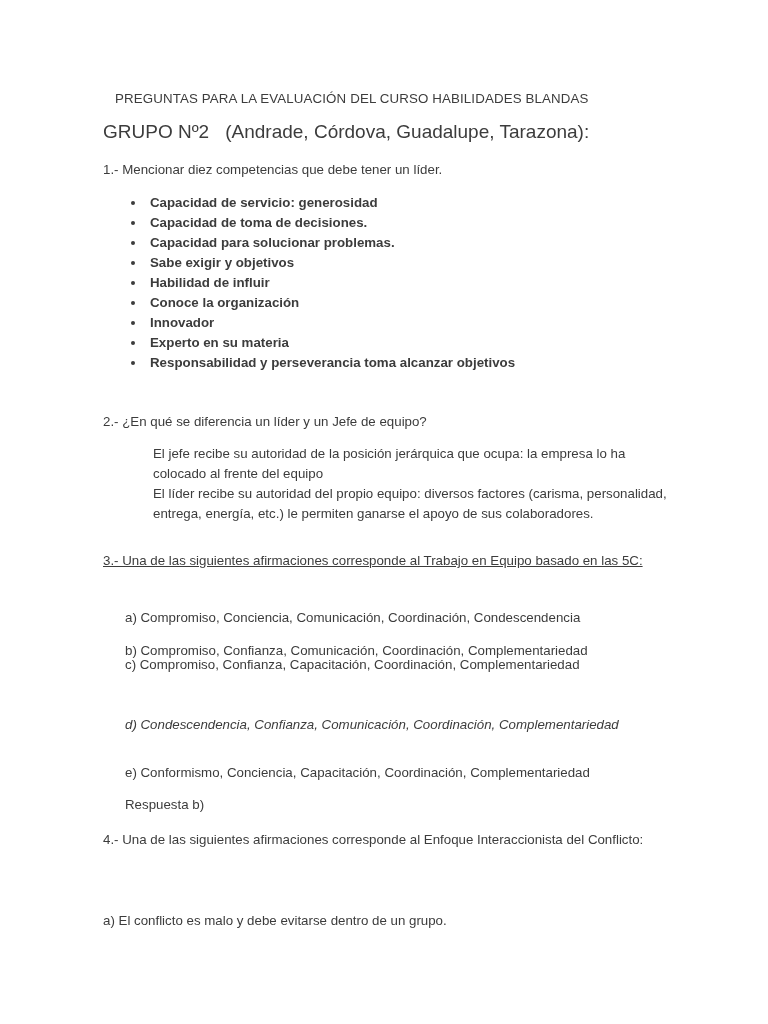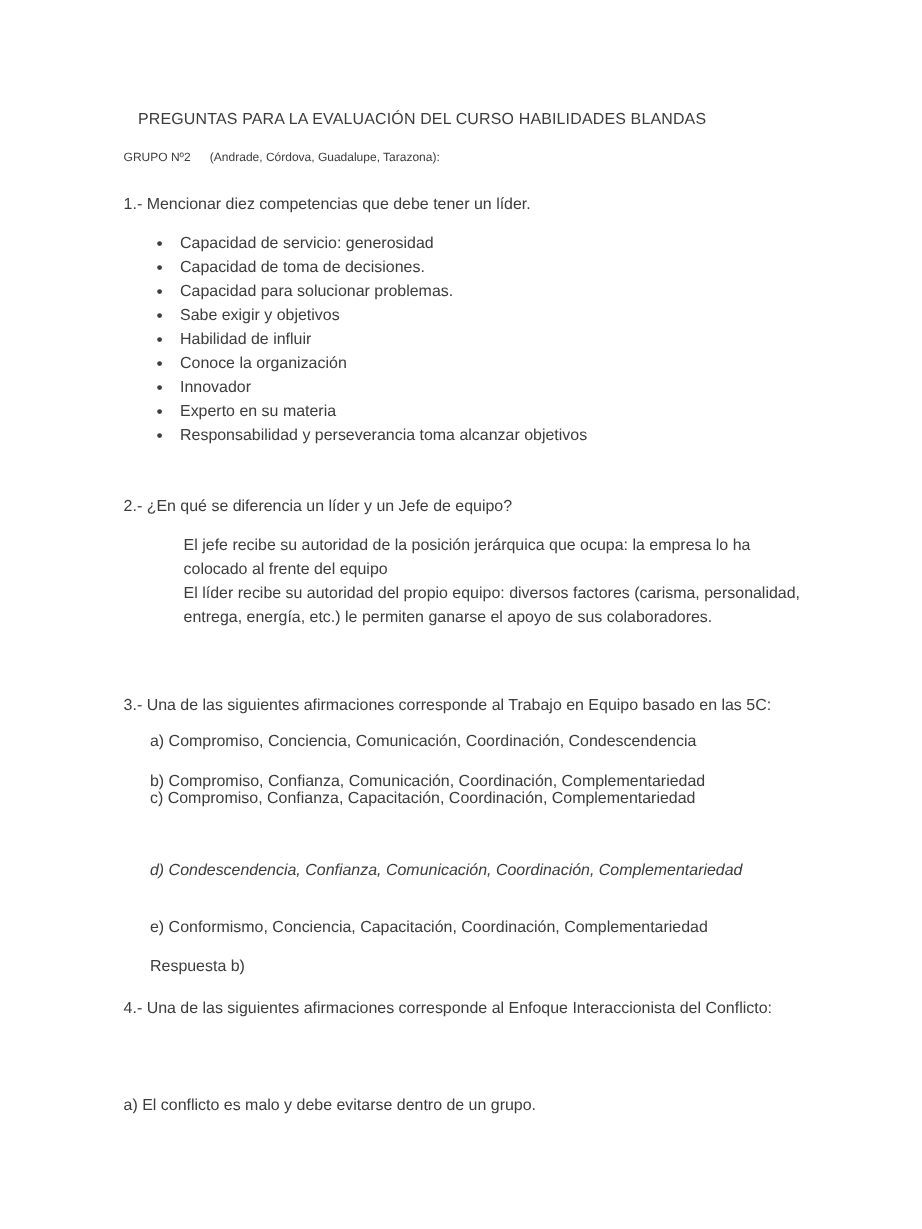--- a/index.html
+++ b/index.html
@@ -34,55 +34,56 @@
     font-size: 13.3px;
     line-height: 18px;
     letter-spacing: 0.01em;
     white-space: nowrap;
   }
 
   .group-line {
     position: absolute;
     left: 103px;
     top: 123px;
-    font-size: 10px;
+    font-size: 19px;
     line-height: 18px;
     white-space: nowrap;
   }
   .group-line .grp-gap { display: inline-block; width: 16px; }
 
   .q-heading {
     position: absolute;
     left: 103px;
     font-size: 13.3px;
     line-height: 20px;
     width: 552px;
   }
 
   #q1-heading { top: 160px; }
   #q2-heading { top: 412px; }
-  #q3-heading { top: 578px; }
+  #q3-heading { top: 551px; text-decoration: underline; }
   #q4-heading { top: 830px; }
 
   
   .bullet-list {
     position: absolute;
     left: 0;
     top: 193px;
     margin: 0;
     padding: 0;
     list-style: none;
   }
   .bullet-item {
     position: relative;
     height: 20px;
     line-height: 20px;
     font-size: 13.3px;
     padding-left: 150px;
     white-space: nowrap;
+    font-weight: bold;
   }
   .bullet-item .bullet-dot {
     position: absolute;
     left: 131px;
     top: 50%;
     width: 4px;
     height: 4px;
     margin-top: -2px;
     border-radius: 50%;
     background: #3c3c3c;

